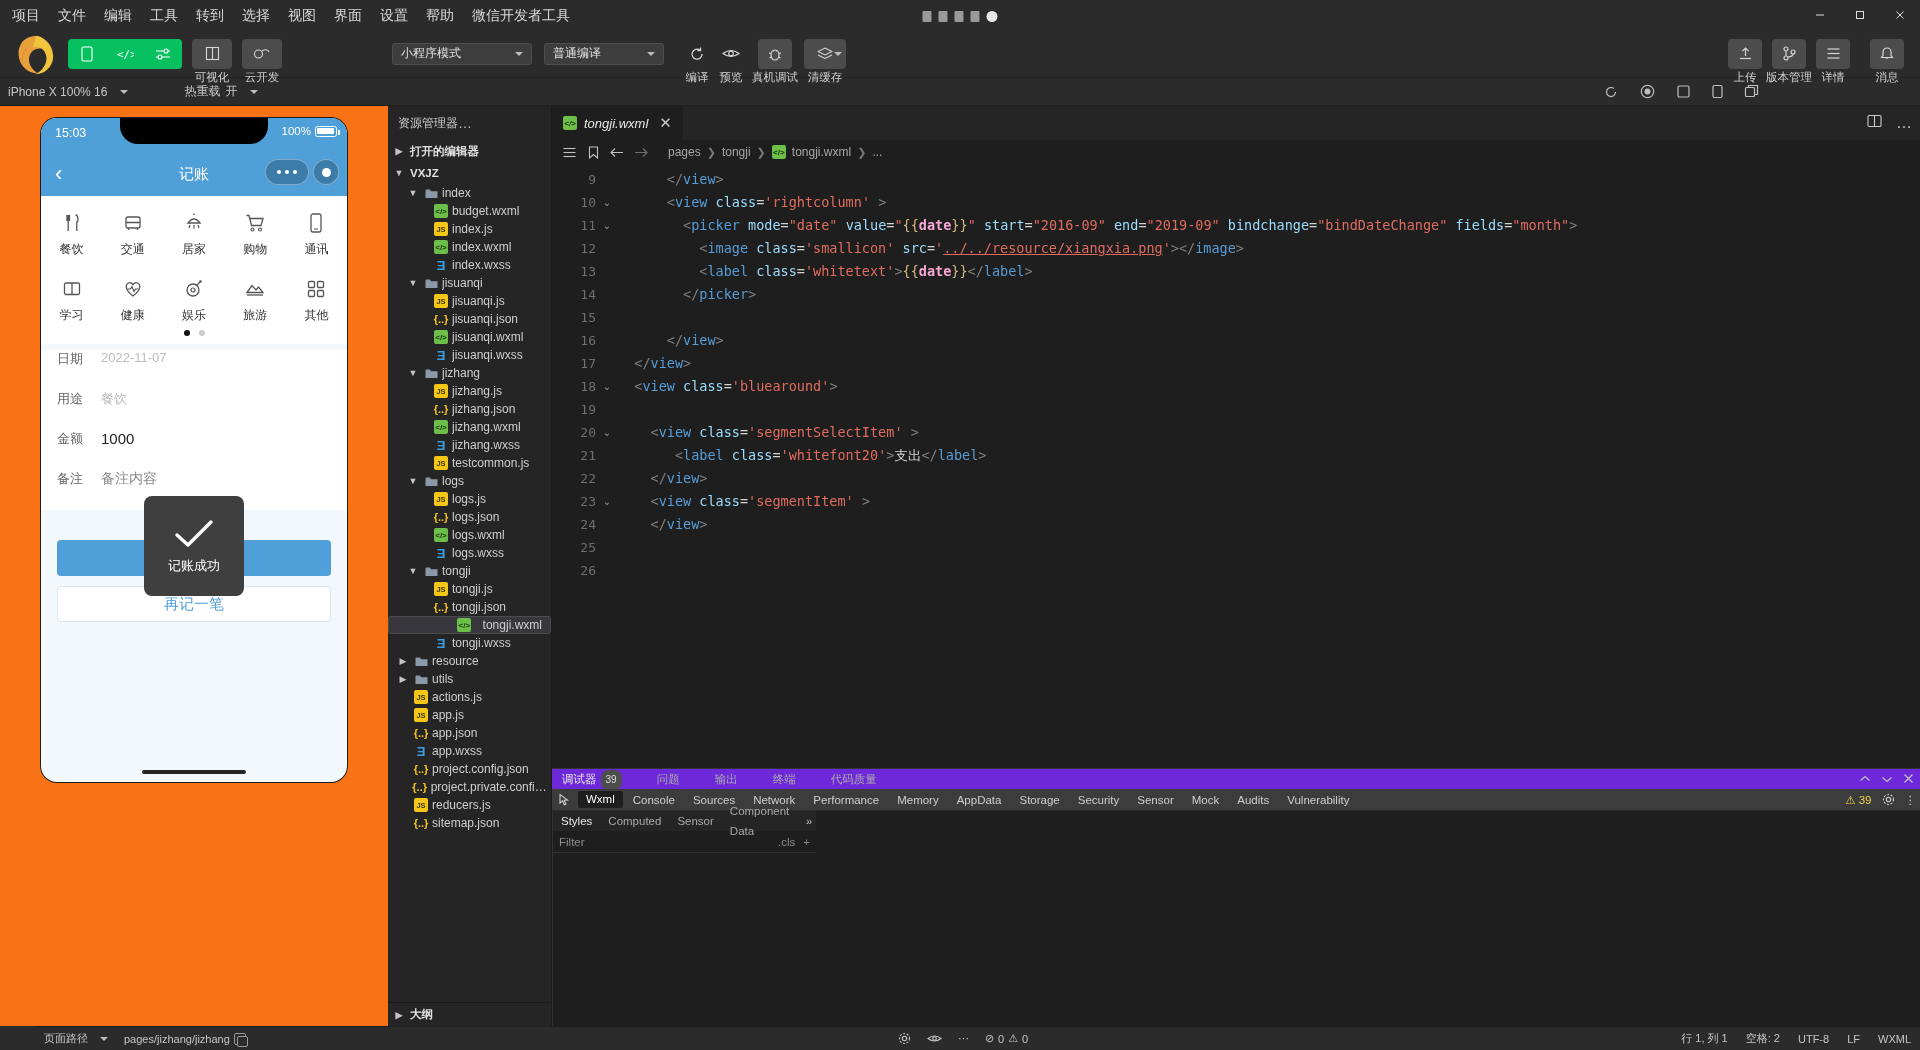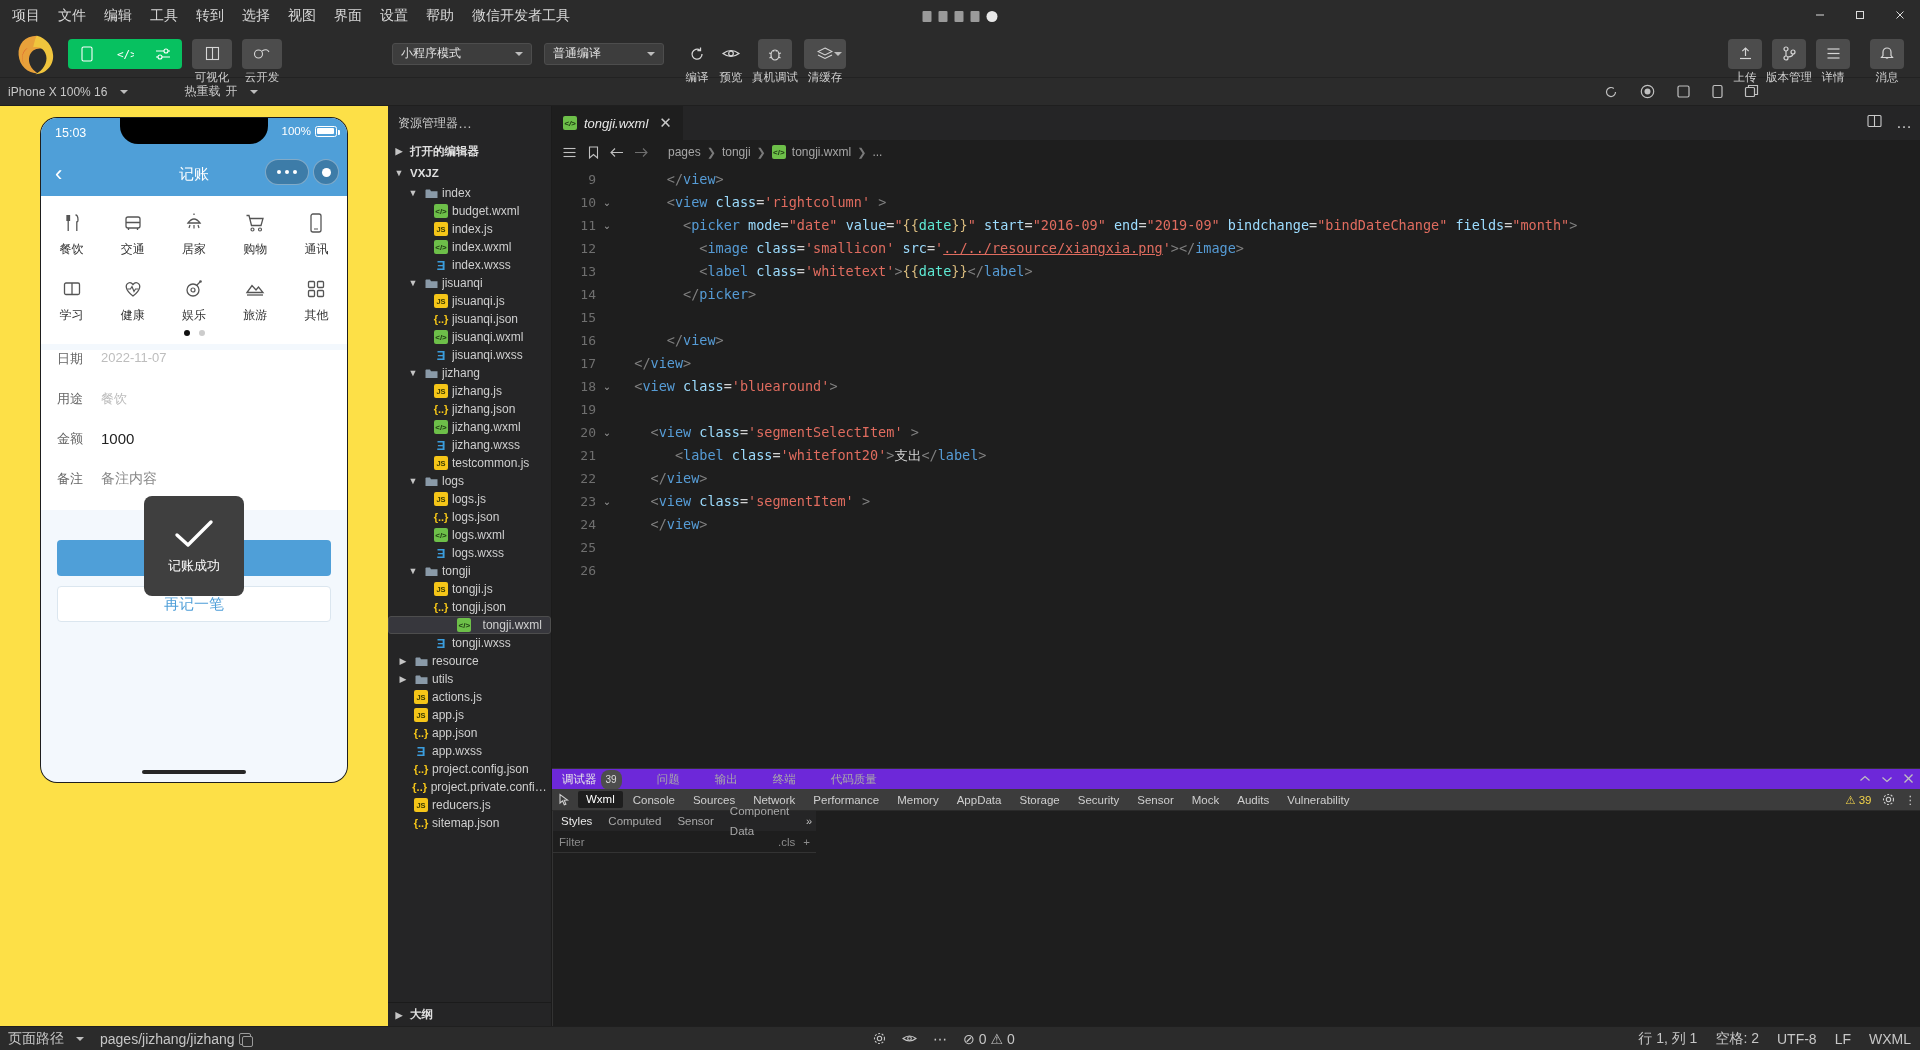--- a/index.html
+++ b/index.html
@@ -69,21 +69,21 @@
     font-size: 12px; color: #c8c8c8; flex: none; border-bottom: 1px solid #1f1f1f;
   }
   .simbar .sb-item { padding: 0 8px; display: flex; align-items: center; gap: 5px; white-space: nowrap; }
   .simbar .spacer { flex: 1; }
   .sb-ico { width: 22px; height: 22px; display: flex; align-items: center; justify-content: center; color: #c0c0c0; }
 
   
   .body { flex: 1; display: flex; min-height: 0; }
 
   
-  .simpane { width: 388px; background: #fde047; position: relative; flex: none; display:flex; justify-content:center; }
+  .simpane { width: 388px; background: #f97316; position: relative; flex: none; display:flex; justify-content:center; }
   .phone {
     width: 306px; height: 664px; margin-top: 12px; background: #f3f8fd;
     border-radius: 16px; overflow: hidden; position: relative; display: flex; flex-direction: column;
     box-shadow: 0 0 0 1px #1e1e1e;
   }
   .ph-status {
     height: 34px; background: #4f9fd8; position: relative; color: #fff; font-size: 12px;
   }
   .ph-notch {
     position: absolute; left: 50%; transform: translateX(-50%); top: -10px;
@@ -200,21 +200,21 @@
   .gfold { color:#999; font-size: 10px; width: 10px; text-align:center; }
   .codelines { flex:1; padding-top: 4px; font-family: "DejaVu Sans Mono", monospace; font-size: 13.5px; }
   .cline { height: 23px; line-height: 23px; white-space: pre; }
   .t-tag { color:#569cd6; }
   .t-ang { color:#808080; }
   .t-attr { color:#9cdcfe; }
   .t-eq { color:#d4d4d4; }
   .t-txt { color:#d4d4d4; }
   .t-mus { color:#d7ba7d; }
   .t-cls { color:#e06c5f; }
-  .t-val { color:#5eead4; }
+  .t-val { color:#f9a8d4;font-weight:bold; }
 
   
   .devtools { height: 258px; background:#1e1e1e; border-top:1px solid #333; display:flex; flex-direction:column; flex:none; }
   .dt-tabs { height:20px; background:#6d28d9; display:flex; align-items:center; gap:15px; position:relative; flex:none; }
   .dt-tab { font-size:11.5px; color:#a9a9a9; padding: 0 10px; line-height:20px; }
   .dt-tab.active { color:#e8e8e8; }
   .dt-badge { display:inline-block; background:#4d4d4d; color:#ddd; border-radius:8px; font-size:10px; padding:0 5px; margin-left:4px; }
   .dt-right { position:absolute; right: 6px; top:0; height:20px; display:flex; align-items:center; gap:10px; color:#c0c0c0; }
 
   .dt-toolbar { height:22px; background:#3c3c3c; display:flex; align-items:center; position:relative; flex:none; border-bottom:1px solid #2a2a2a; }
@@ -232,21 +232,21 @@
   .st-tab { font-size:11.5px; color:#a9a9a9; padding: 0 8px; line-height:20px; }
   .st-tab.active { color:#e8e8e8; }
   .st-more { position:absolute; right:4px; color:#c0c0c0; font-size:11px; }
   .st-filter { height:22px; display:flex; align-items:center; justify-content:space-between; padding:0 6px; border-bottom:1px solid #333; }
   .st-filter span { font-size:11.5px; color:#8c8c8c; }
   .st-right { display:flex; align-items:center; gap:8px; color:#cfcfcf; font-size:11.5px; }
 
   
   .statusbar {
     height: 24px; background: #2b2b2b; display:flex; align-items:center; color:#c6c6c6;
-    font-size: 14px; flex:none; border-top:1px solid #1f1f1f;
+    font-size: 11px; flex:none; border-top:1px solid #1f1f1f;margin-left:36px;
   }
   .sb-l { display:flex; align-items:center; gap:4px; padding: 0 8px; white-space:nowrap; }
   .sb-flex { flex:1; }
   .sb-r { display:flex; align-items:center; gap:0; }
   .sb-r > div { padding: 0 9px; white-space:nowrap; }
   .copy-ico { width:12px; height:12px; border:1px solid #9a9a9a; border-radius:2px; position:relative; display:inline-block; }
   .copy-ico::after { content:''; position:absolute; left:2px; top:2px; width:9px; height:9px; border:1px solid #9a9a9a; border-radius:2px; background:#2b2b2b; }
 </style>
 </head>
 <body>

